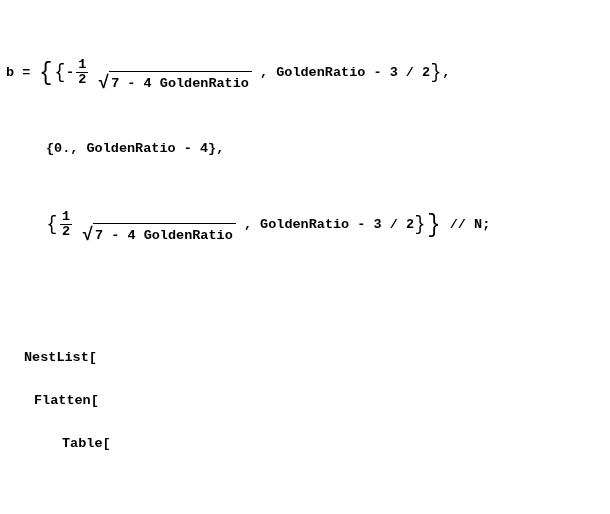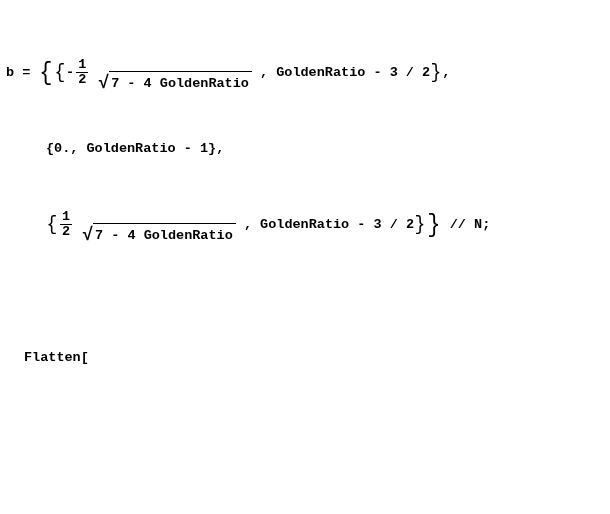--- a/index.html
+++ b/index.html
@@ -78,27 +78,29 @@
     transform: scaleX(0.9);
   }
 </style>
 </head>
 <body>
 
 <div class="cell">
 
 <span class="row"><span>b = </span><span class="lbrace">{</span><span class="mbrace">{</span><span>-</span><span class="frac"><span class="fn-num">1</span><span class="fn-den">2</span></span> <span class="sqrt"><span class="surd">√</span><span class="rad">7 - 4 GoldenRatio</span></span><span> , </span><span>GoldenRatio - 3 / 2</span><span class="mbrace">}</span>,</span>
 
-<span class="row ind1">{<span>0.</span>, <span>GoldenRatio - 1</span>},</span>
+<span class="row ind1">{<span>0.</span>, <span>GoldenRatio - 4</span>},</span>
 
 <span class="row ind1"><span class="mbrace">{</span><span class="frac"><span class="fn-num">1</span><span class="fn-den">2</span></span> <span class="sqrt"><span class="surd">√</span><span class="rad">7 - 4 GoldenRatio</span></span><span> , </span><span>GoldenRatio - 3 / 2</span><span class="mbrace">}</span><span class="lbrace">}</span><span> // N;</span></span>
 
 <div class="blank"></div>
 
-<span class="row ind2"><span>Flatten[</span></span>
+<span class="row ind2"><span>NestList[</span></span>
+<span class="row ind3"><span>Flatten[</span></span>
+<span class="row ind5"><span>Table[</span></span>
 
 
 
 
 
 
 
 
 
 

